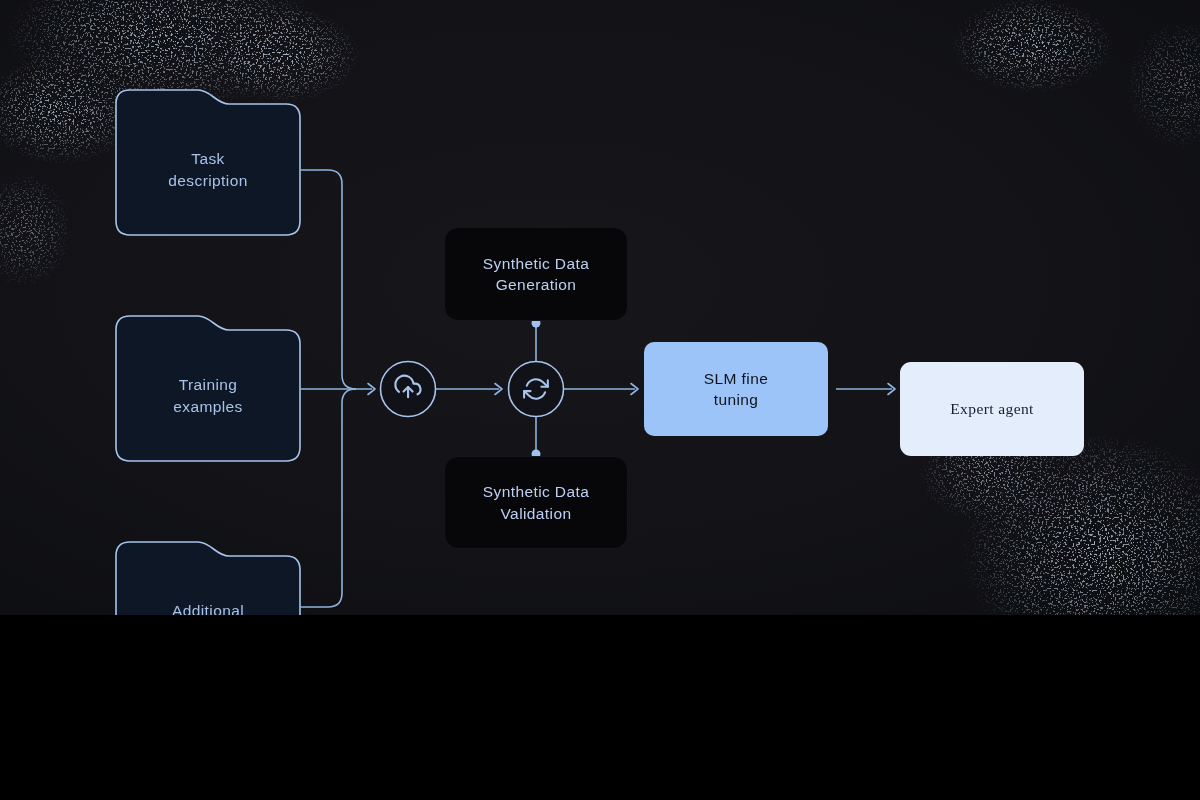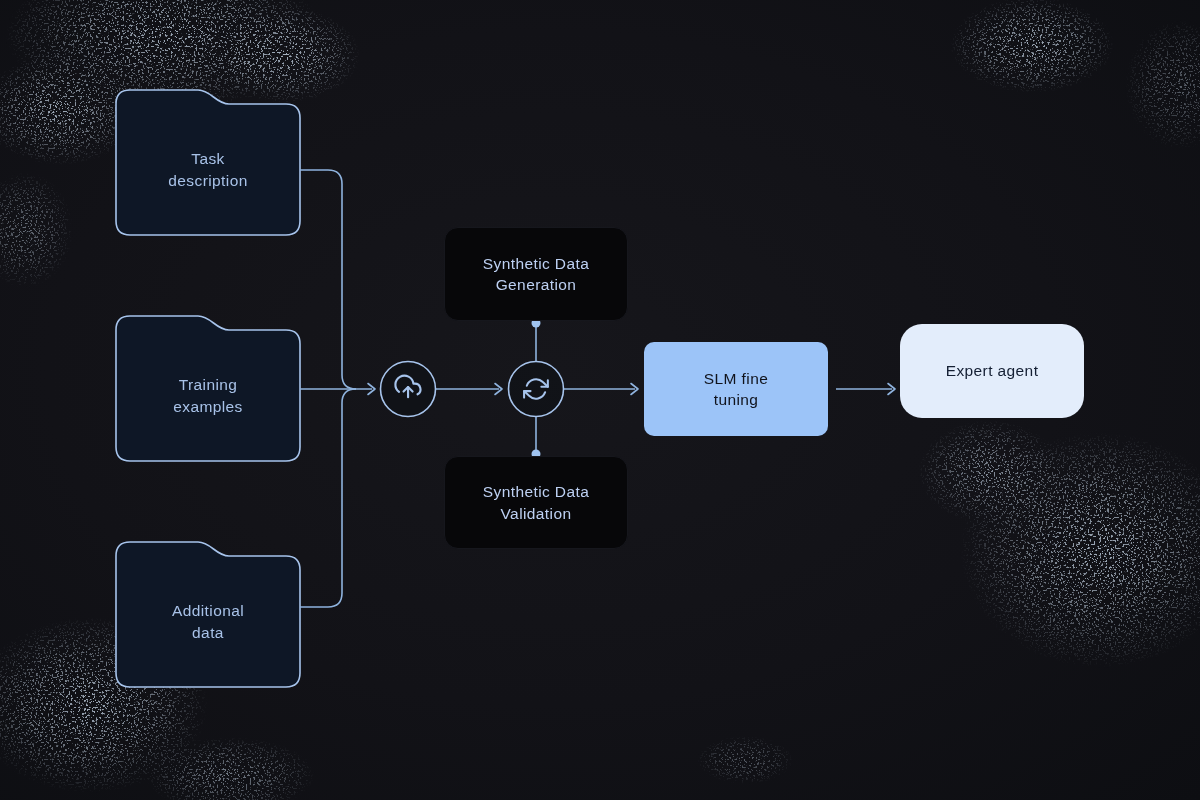--- a/index.html
+++ b/index.html
@@ -1,17 +1,17 @@
 <!DOCTYPE html>
 <html style="--line: #8fb3de; --folder-fill: #0e1726; --folder-stroke: #a7c4ec; --folder-text: #a8c2e8; --dark-box-fill: #070709; --dark-box-text: #bdd0f2; --primary-fill: #9cc4f8; --primary-text: #10131c; --light-fill: #e3edfb; --light-text: #141f33; --dot: #9fc3f0; --texture: #66788f; --background: #121217;"><head>
 <meta charset="utf-8">
 <style>
   html,body{margin:0;padding:0;background:#000;}
   .stage{
-    position:relative;width:1200px;height:800px;overflow:hidden;
+    position:relative;width:1200px;height:615px;overflow:hidden;
     background:radial-gradient(ellipse at 46% 46%, #16161b 0%, #121217 55%, #0d0e12 100%);
     font-family:"Liberation Sans", sans-serif;
   }
   .stage svg{position:absolute;left:0;top:0;}
   .wires path, .wires polyline{fill:none;stroke:var(--line,#8fb3de);stroke-width:1.6;}
   .wires .arrowhead{stroke-linejoin:round;stroke-linecap:round;}
   .folder-shape{fill:var(--folder-fill,#0e1726);stroke:var(--folder-stroke,#a7c4ec);stroke-width:1.6;}
   .icon-circle{fill:rgba(10,13,20,.35);stroke:var(--folder-stroke,#a7c4ec);stroke-width:1.6;}
   .icon-glyph{fill:none;stroke:var(--folder-stroke,#a7c4ec);stroke-width:1.9;stroke-linecap:round;stroke-linejoin:round;}
   .port-dot{fill:var(--dot,#9fc3f0);}
@@ -23,22 +23,22 @@
   .folder-label{color:var(--folder-text,#a8c2e8);left:116px;width:184px;height:131px;}
   .dark-box{
     left:444px;width:184px;background:var(--dark-box-fill,#070709);
     border:1px solid #16171d;border-radius:14px;color:var(--dark-box-text,#bdd0f2);
   }
   .primary-box{
     left:644px;top:342px;width:184px;height:94px;border-radius:10px;
     background:var(--primary-fill,#9cc4f8);color:var(--primary-text,#10131c);font-weight:500;
   }
   .light-box{
-    left:900px;top:324px;width:184px;height:94px;border-radius:22px;
-    background:var(--light-fill,#e3edfb);color:var(--light-text,#141f33);font-weight:500;
+    left:900px;top:362px;width:184px;height:94px;border-radius:11px;
+    background:var(--light-fill,#e3edfb);color:var(--light-text,#141f33);font-weight:500;font-family:Liberation Serif, serif;
   }
 </style>
 </head>
 <body>
 
 <div class="stage">
 
   <svg width="1200" height="800" aria-hidden="true">
     <defs>
       <radialGradient id="fade">

